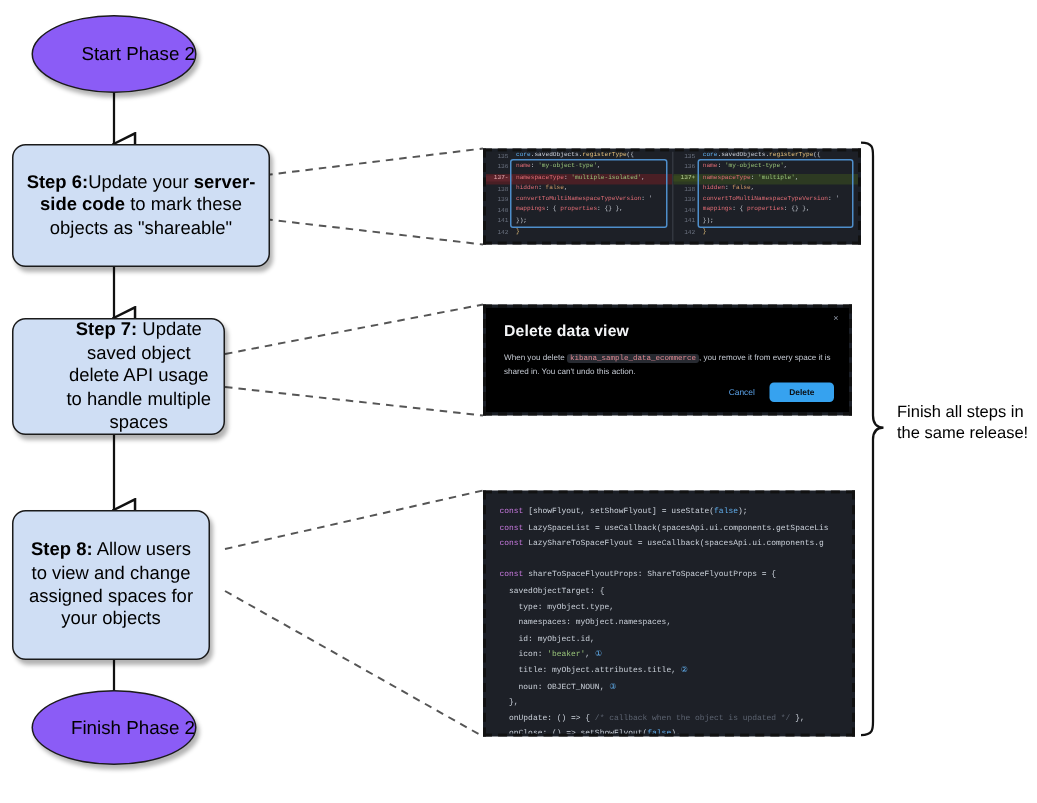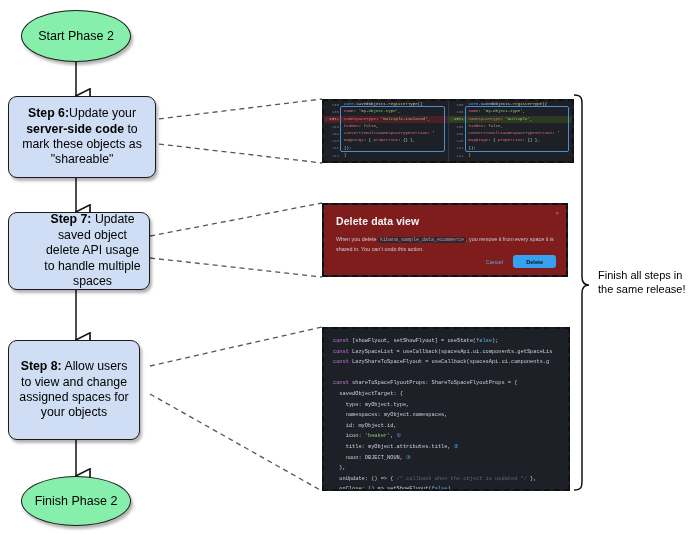--- a/index.html
+++ b/index.html
@@ -5,22 +5,22 @@
   html,body{margin:0;padding:0;background:#ffffff;}
   body{width:691px;height:535px;overflow:hidden;
        font-family:"Liberation Sans","DejaVu Sans",sans-serif;
        color:#000;position:relative;}
   #canvas{position:absolute;inset:0;width:691px;height:535px;}
 
   
   .node{position:absolute;box-sizing:border-box;display:flex;
         align-items:center;justify-content:center;text-align:center;
         border:1.4px solid #1b1b1b;}
-  .terminator{background:#86efac;border-radius:50%;
-        box-shadow:2px 3px 3px rgba(0,0,0,.30);}
+  .terminator{background:#8b5cf6;border-radius:50%;
+        box-shadow:2px 3px 3px rgba(0,0,0,.30);justify-content:flex-end;}
   .terminator .lbl{font-size:12.5px;line-height:14px;color:#000;}
   .process{background:#cfdef4;border-radius:9px;
         box-shadow:2px 3px 3px rgba(0,0,0,.30);padding:0 6px;}
   .process .lbl{font-size:12.3px;line-height:15.4px;color:#000;}
   .process .lbl b{font-weight:bold;}
 
   
   .vec{position:absolute;left:0;top:0;width:691px;height:535px;
        pointer-events:none;overflow:visible;}
 
@@ -43,21 +43,21 @@
   .r-del .cgut{background:#5d242c;color:#e0a7ad;}
   .r-add{background:#2d3a22;}
   .r-add .cgut{background:#36461f;color:#b6cf96;}
   .k{color:#c678dd;} .s{color:#98c379;} .p{color:#e06c75;}
   .f{color:#61afef;} .n{color:#d19a66;} .c{color:#5c6370;}
   .y{color:#e5c07b;}
   .outline-box{position:absolute;border:1px solid #4e8ecb;border-radius:2px;
         pointer-events:none;}
 
   
-  .modal{height:100%;background:#7f1d1d;padding:9px 11px 8px 12px;
+  .modal{height:100%;background:#000000;padding:9px 11px 8px 12px;
          box-sizing:border-box;position:relative;}
   .modal-title{color:#f3f4f6;font-size:10.5px;font-weight:bold;
         letter-spacing:.1px;margin:1px 0 8px;}
   .modal-x{position:absolute;right:7px;top:5px;color:#8b93a1;font-size:6px;
         line-height:6px;cursor:pointer;}
   .modal-body{color:#c5cad3;font-size:5.4px;line-height:9px;max-width:238px;}
   .codechip{color:#e08a93;background:#272a31;border-radius:2px;
         padding:0 2px;font-family:"Liberation Mono","DejaVu Sans Mono",monospace;
         font-size:5px;}
   .modal-actions{position:absolute;right:10px;bottom:7px;
@@ -102,41 +102,41 @@
     <line x1="150" y1="394" x2="322" y2="491" stroke="#555" stroke-width="1.3" stroke-dasharray="5,4"></line>
 
     <path d="M574,95 C582,95 582,99 582,104 L582,277 C582,283 585,285 589,285
              C585,285 582,287 582,293 L582,481 C582,486 582,490 574,490" fill="none" stroke="#111" stroke-width="1.5"></path>
   </svg>
 
   <div class="node terminator" style="left:21px;top:10px;width:110px;height:52px;">
     <span class="lbl">Start Phase 2</span>
   </div>
 
-  <div class="node process" style="left:8px;top:96px;width:148px;height:82px;">
+  <div class="node process" style="left:8px;top:96px;width:172px;height:82px;">
     <span class="lbl">
       <b>Step 6:</b><span>Update your </span><b>server-side code</b><span> to mark these objects as "shareable"</span>
     </span>
   </div>
 
   <div class="node process" style="left:8px;top:212px;width:142px;height:78px;padding-left:33px;">
     <span class="lbl">
       <b>Step 7:</b>
       <span>Update saved object delete API usage to handle multiple spaces</span>
     </span>
   </div>
 
   <div class="node process" style="left:8px;top:340px;width:132px;height:100px;">
     <span class="lbl">
       <b>Step 8:</b>
       <span>Allow users to view and change assigned spaces for your objects</span>
     </span>
   </div>
 
-  <div class="node terminator" style="left:21px;top:476px;width:110px;height:50px;">
+  <div class="node terminator" style="left:21px;top:460px;width:110px;height:50px;">
     <span class="lbl">Finish Phase 2</span>
   </div>
 
   <div class="shot" style="left:322px;top:99px;width:252px;height:64px;">
     <div class="diff">
       <div class="diffhalf" id="diff-left">
           <div class="crow">
             <span class="cgut">135</span>
             <span class="ccode"><span class="f">core</span><span>.savedObjects.</span><span class="y">registerType</span><span>({</span></span>
           </div>

